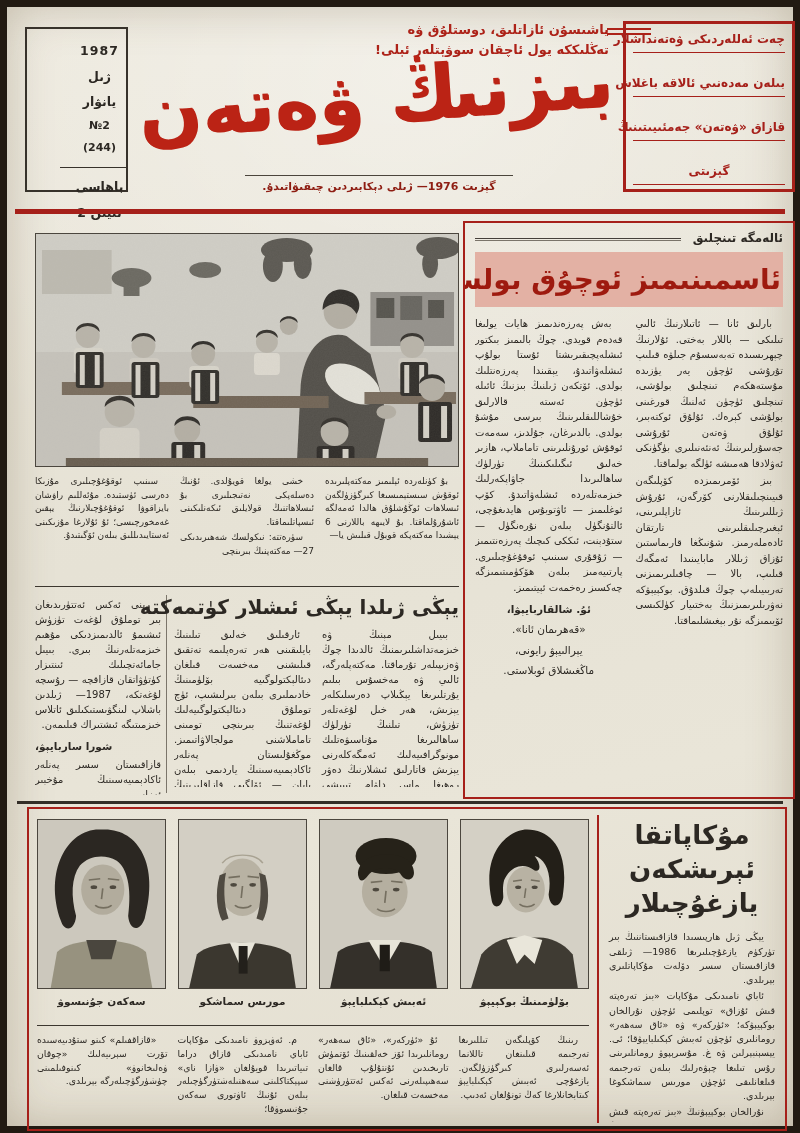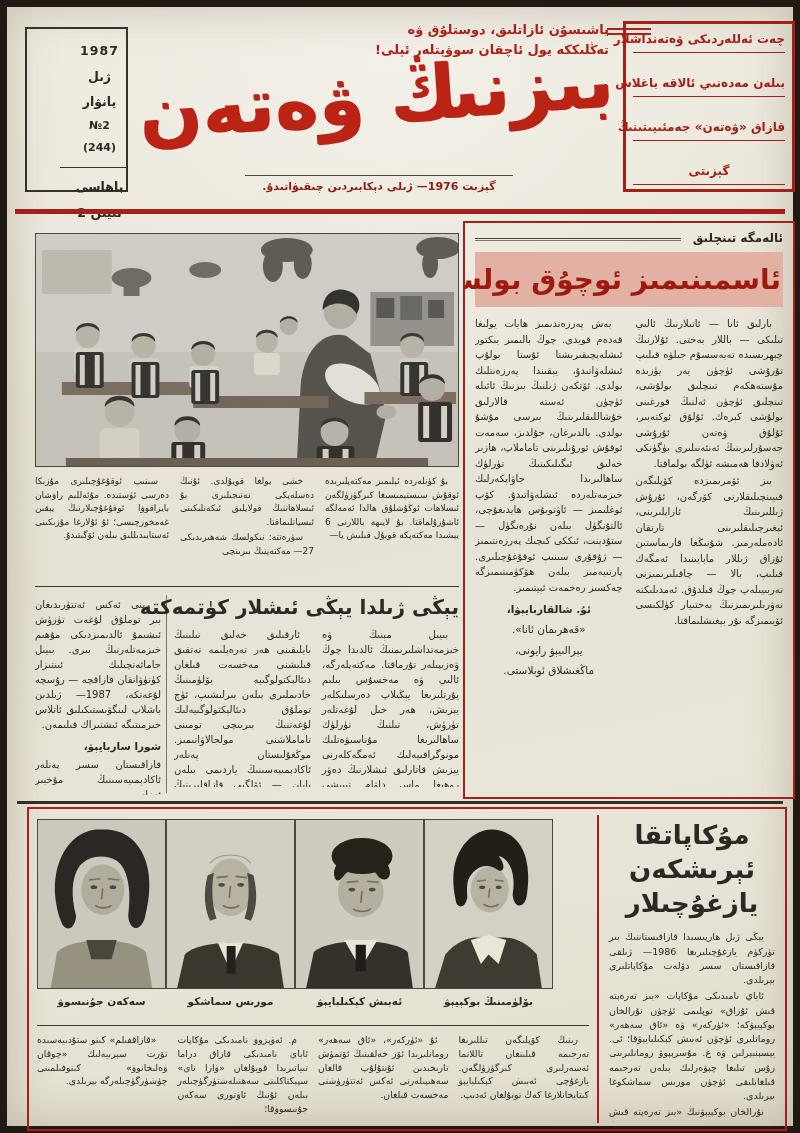--- a/index.html
+++ b/index.html
@@ -72,35 +72,35 @@
   .ny { position:absolute; left:28px; top:588px; width:424px; height:202px; overflow:hidden; }
   .ny-side { position:absolute; left:0; top:2px; width:126px; height:198px;
     font-size:10px; line-height:1.5; text-align:justify; overflow:hidden; }
   .ny-vrule { position:absolute; left:131px; top:0; bottom:4px; width:1px; background:#7b756a; }
   .ny-main { position:absolute; left:139px; top:0; width:285px; height:200px; }
   .ny-headline { text-align:center; font-size:20px; font-weight:bold; margin-bottom:8px;
     letter-spacing:-.5px; white-space:nowrap; }
   .ny-cols { display:flex; gap:11px; font-size:10px; line-height:1.5; text-align:justify;
     height:160px; overflow:hidden; }
   .ny-cols .col { flex:1; }
-  .ny-sign-name { font-weight:bold; text-align:right; margin:7px 0 2px; font-size:10.5px; }
+  .ny-sign-name { font-weight:bold; text-align:left; margin:7px 0 2px; font-size:10.5px; }
   .ny-sign-role { font-size:10px; line-height:1.5; text-align:justify; }
 
   
   .bottom { position:absolute; left:20px; top:800px; width:760px; height:324px;
     border:2px solid #a6201a; padding:6px; }
   .awards-col { position:absolute; left:568px; top:6px; width:182px; height:308px;
     border-left:2px solid #a6201a; padding:0 4px 0 10px; overflow:hidden; }
   .awards-headline div { font-size:26px; font-weight:bold; text-align:center; line-height:1.3;
     letter-spacing:-1px; }
   .awards-headline { margin:4px 0 10px; }
   .awards-body { font-size:9.5px; line-height:1.5; text-align:justify; }
 
   .portraits { position:absolute; left:8px; top:10px; width:552px;
-    display:flex; direction:ltr; }
+    display:flex; gap:12px; direction:ltr; }
   .portraits figure { width:129px; }
   .portraits svg { width:100%; height:170px; display:block; border:1px solid #4b463e; }
   .portraits figcaption { text-align:center; font-weight:bold; font-size:10.5px; margin-top:6px; }
 
   .bottom-rule { position:absolute; left:8px; top:216px; width:552px; border-top:1.6px solid #3c372f; }
   .bottom-cols { position:absolute; left:8px; top:224px; width:552px; height:90px;
     display:flex; gap:10px; font-size:9.3px; line-height:1.48; text-align:justify; overflow:hidden; }
   .bottom-cols .bcol { flex:1; }
 </style>
 </head>
@@ -138,21 +138,21 @@
 
   <div class="peace">
     <div class="kicker">
       <span>ئالەمگە تىنچلىق</span>
       <span class="kline"></span>
     </div>
     <div class="headline-box">ئاسمىنىمىز ئوچۇق بولسۇن</div>
     <div class="peace-body">
       <div class="col">
         <p>بارلىق ئانا — ئاتىلارنىڭ ئالىي تىلىكى — باللار بەختى. ئۇلارنىڭ چېھرىسىدە تەبەسسۇم جىلۋە قىلىپ تۇرۇشى ئۈچۈن يەر يۈزىدە مۇستەھكەم تىنچلىق بولۇشى، تىنچلىق ئۈچۈن ئەلنىڭ قورغىنى بولۇشى كېرەك. ئۇلۇق ئوكتەبىر، ئۇلۇق ۋەتەن ئۇرۇشى جەسۇرلىرىنىڭ ئەنئەنىلىرى بۈگۈنكى ئەۋلادقا ھەمىشە ئۈلگە بولماقتا.</p>
-        <p>بىز ئۆمرىمىزدە كۆپلىگەن قىيىنچىلىقلارنى كۆرگەن، ئۇرۇش ژىللىرىنىڭ ئازاپلىرىنى، ئېغىرچىلىقلىرىنى تارتقان ئادەملەرمىز. شۇنىڭغا قارىماستىن ئۇزاق ژىللار مابايىنىدا ئەمگەك قىلىپ، بالا — چاقىلىرىمىزنى تەربىيىلەپ چوڭ قىلدۇق. ئەمدىلىكتە نەۋرىلىرىمىزنىڭ بەختىيار كۈلكىسى ئۆيىمىزگە نۇر بېغىشلىماقتا.</p>
+        <p>بىز ئۆمرىمىزدە كۆپلىگەن قىيىنچىلىقلارنى كۆرگەن، ئۇرۇش ژىللىرىنىڭ ئازاپلىرىنى، ئېغىرچىلىقلىرىنى تارتقان ئادەملەرمىز. شۇنىڭغا قارىماستىن ئۇزاق ژىللار مابايىنىدا ئەمگەك قىلىپ، بالا — چاقىلىرىمىزنى تەربىيىلەپ چوڭ قىلدۇق. بوكېيېۋكە نەۋرىلىرىمىزنىڭ بەختىيار كۈلكىسى ئۆيىمىزگە نۇر بېغىشلىماقتا.</p>
       </div>
       <div class="col">
         <p>بەش پەرزەندىمىز ھايات يولىغا قەدەم قويدى. چوڭ بالىمىز بىكتور ئىشلەپچىقىرىشتا ئۇستا بولۇپ ئىشلەۋاتىدۇ، يېقىندا پەرزەنتلىك بولدى. ئۆتكەن ژىلنىڭ بىزنىڭ ئائىلە ئۈچۈن ئەستە قالارلىق خۇشاللىقلىرىنىڭ بىرسى مۇشۇ بولدى. بالدىرغان، جۇلدىز، سەمەت ئوقۇش ئورۇنلىرىنى تاماملاپ، ھازىر خەلىق ئىگىلىكىنىڭ تۈرلۈك ساھالىرىدا جاۋاپكەرلىك خىزمەتلەردە ئىشلەۋاتىدۇ. كۆپ ئوغلىمىز — ئاۋتوبۇس ھايدىغۇچى، ئالتۇنگۈل بىلەن نۇرەنگۈل — ستۇدېنت، ئىككى كىچىك پەرزەنتىمىز — ژۇقۇرى سىنىپ ئوقۇغۇچىلىرى. پارتىيەمىز بىلەن ھۆكۈمىتىمىزگە چەكسىز رەخمەت ئېيتىمىز.</p>
         <div class="sig">
           <div class="s1">ئۇ. شالقاربايېۋا،</div>
           <div>«قەھرىمان ئانا».</div>
           <div>يېرالىيېۋ رايونى،</div>
           <div>ماڭغىشلاق ئوبلاستى.</div>
         </div>
       </div>

